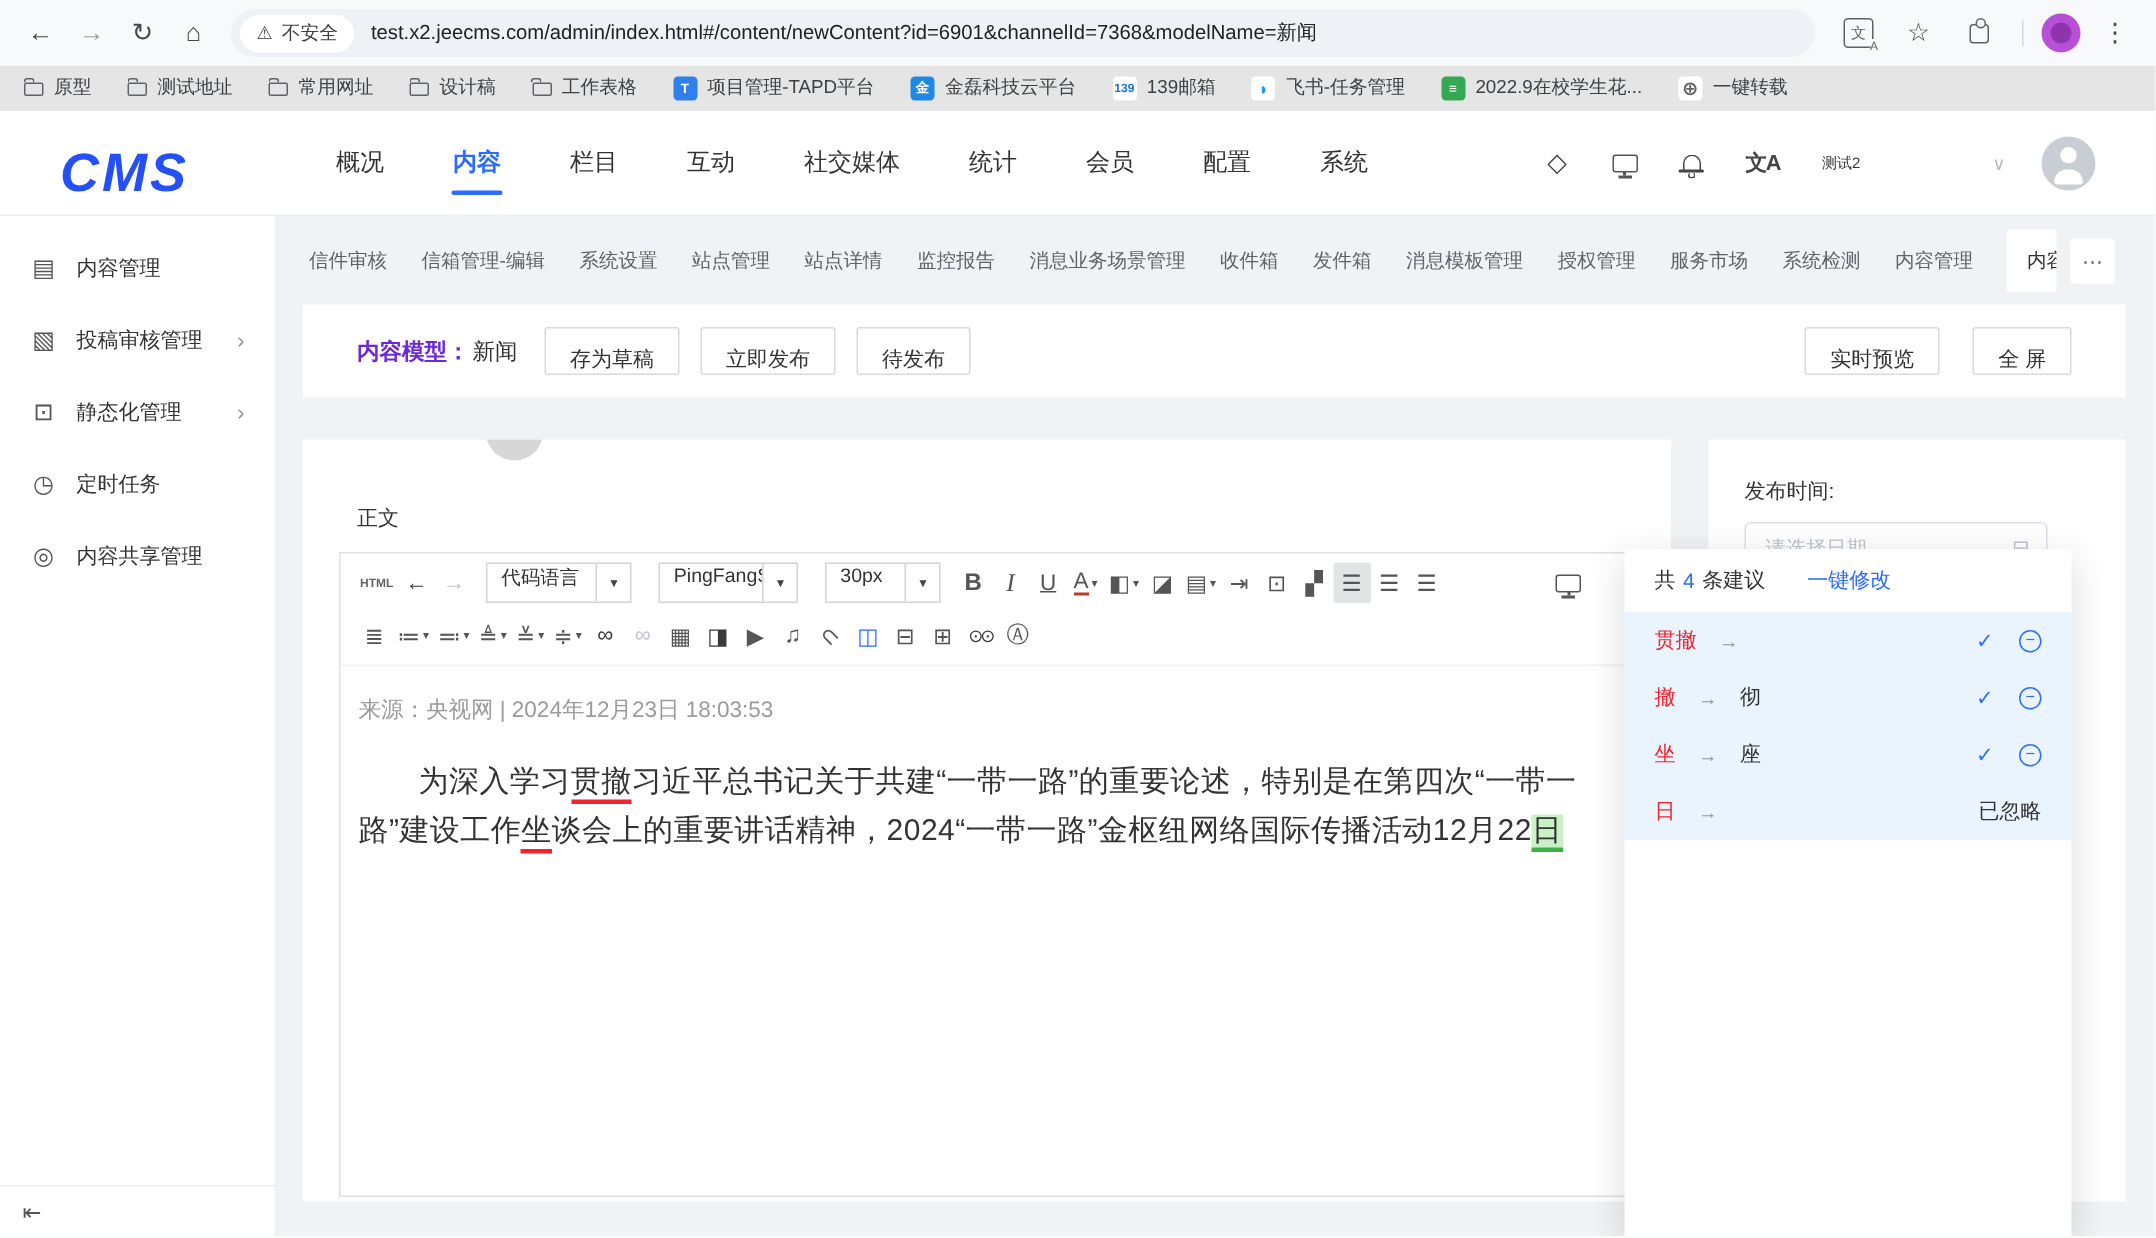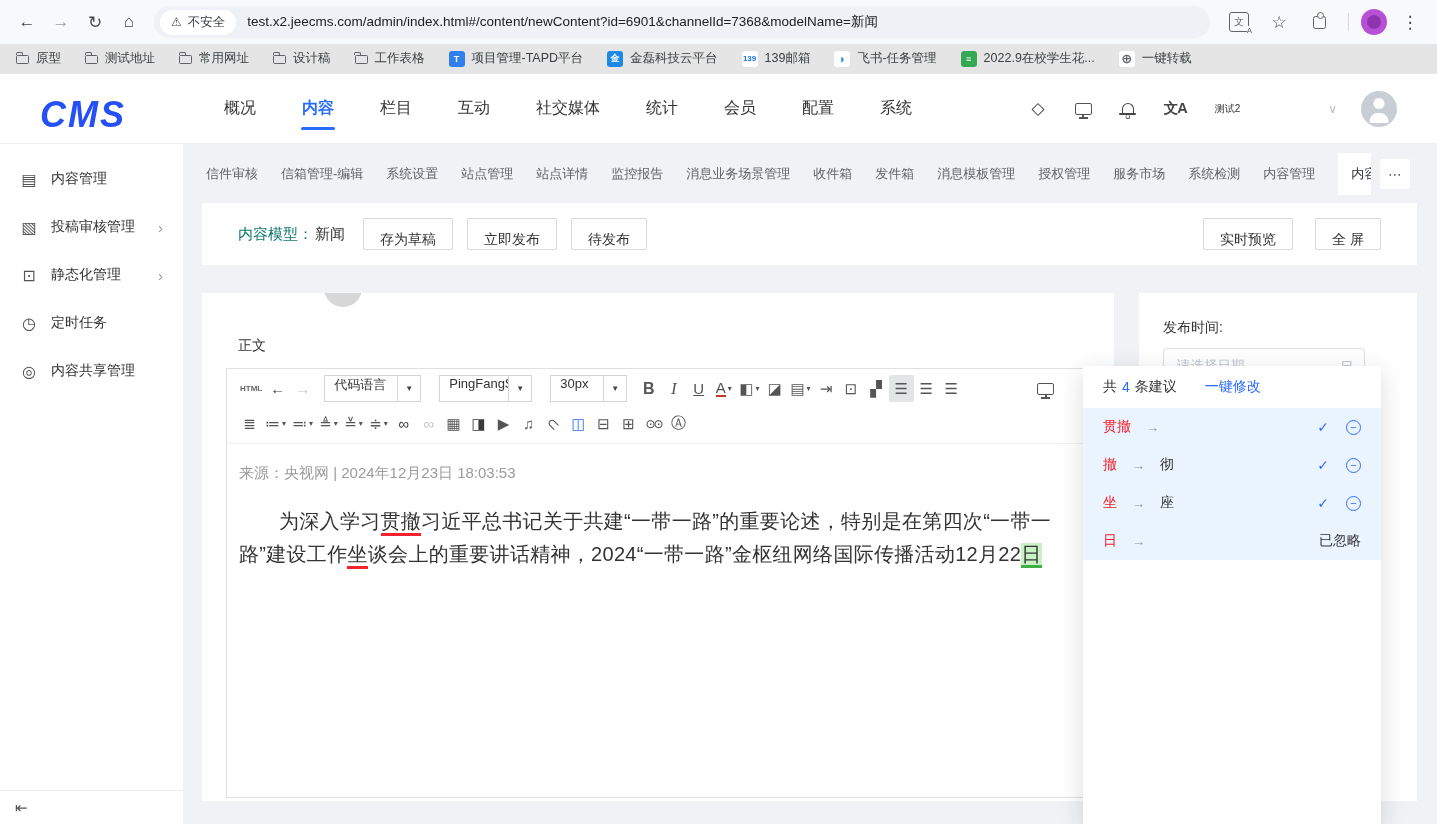--- a/index.html
+++ b/index.html
@@ -78,21 +78,21 @@
   .tabbar { position:absolute; top:10px; left:23px; right:66px; height:42px; display:flex; align-items:center;
             gap:23px; font-size:13px; color:#5f6368; white-space:nowrap; overflow:hidden; }
   .tab { cursor:pointer; flex:none; }
   .tab-active { background:#fff; height:42px; display:flex; align-items:center; gap:11px; padding:0 13px;
                 color:#303133; flex:none; cursor:pointer; }
   .morebox { position:absolute; top:16px; right:27px; width:30px; height:30px; background:#fff; border-radius:3px;
              display:flex; align-items:center; justify-content:center; color:#606266; font-size:14px; cursor:pointer; }
   
   .actioncard { position:absolute; top:60px; left:19px; width:1215px; height:62px; background:#fff;
                 display:flex; align-items:center; padding:0 36px; }
-  .modlbl { font-size:15px; font-weight:normal; color:#0f766e;text-align:right; }
+  .modlbl { font-size:15px; font-weight:bold; color:#6d28d9;text-align:right; }
   .modval { font-size:15px; color:#333; margin:0 18px 0 2px; }
   .btn { height:32px; padding:12px 16px; border:1px solid #d9d9d9; background:#fff; border-radius:2px;
          font-size:14px; color:#333; margin-right:14px; cursor:pointer; font-family:inherit; }
   .actright { margin-left:auto; display:flex; }
   .actright .btn { margin-right:0; margin-left:22px; }
   
   .leftcard { position:absolute; top:150px; left:19px; width:912px; height:508px; background:#fff; overflow:hidden; }
   .halfcircle { position:absolute; top:-24px; left:122px; width:38px; height:38px; border-radius:50%; background:#d7d7d7; }
   .seclabel { position:absolute; top:44px; left:36px; font-size:14px; color:#333; }
   .editor { position:absolute; top:75px; left:24px; width:859px; height:430px; border:1px solid #e0e0e0; background:#fff; }

